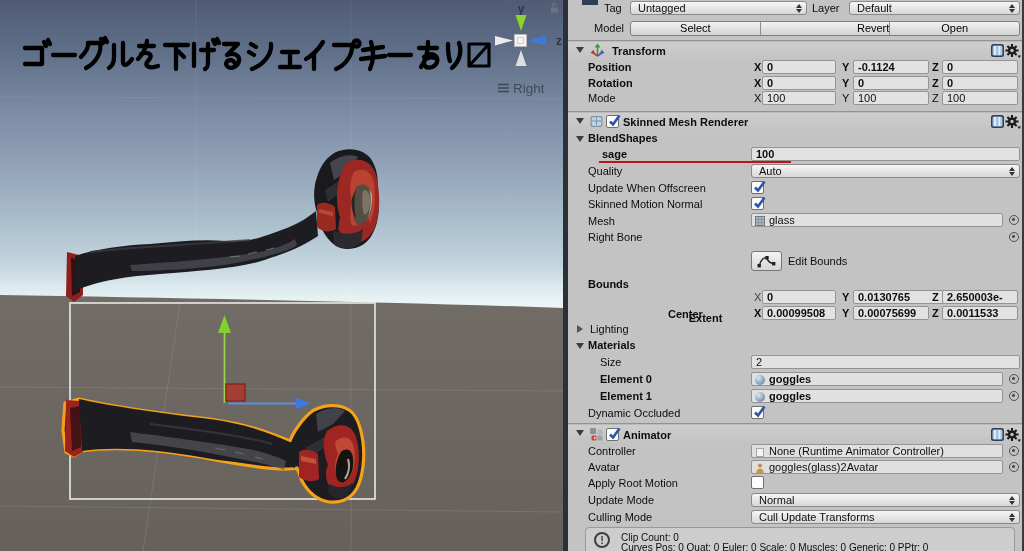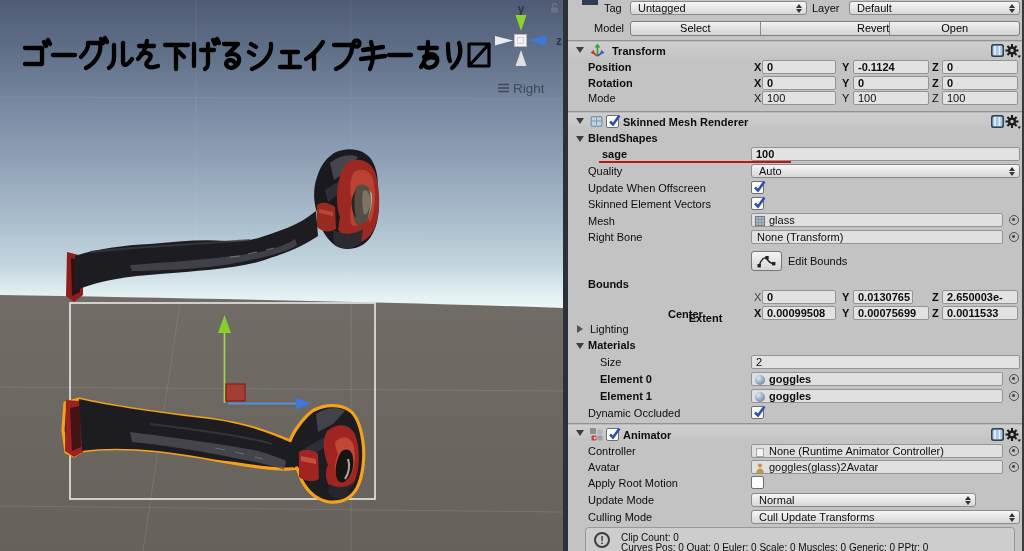--- a/index.html
+++ b/index.html
@@ -299,50 +299,49 @@
 <div class="fld" style="left:183px;top:147px;width:269px"><span class="b">100</span></div>
 <div style="position:absolute;left:31px;top:160.5px;width:192px;height:2.6px;background:#bb1610"></div>
 <div class="lab" style="left:20px;top:165px">Quality</div>
 <div class="drop" style="left:183px;top:164px;width:269px">Auto<span class="ud"></span></div>
 <div class="lab" style="left:20px;top:182px">Update When Offscreen</div>
 <div class="cb" style="left:183px;top:181px">
         <svg width="15" height="15" viewBox="0 0 15 15">
           <path d="M3,7.5 L6,10.5 L12.5,1.5" stroke="#2d54a8" stroke-width="2.6" fill="none"></path>
         </svg>
       </div>
-<div class="lab" style="left:20px;top:198px">Skinned Element Vectors</div>
+<div class="lab" style="left:20px;top:198px">Skinned Motion Normal</div>
 <div class="cb" style="left:183px;top:197px">
         <svg width="15" height="15" viewBox="0 0 15 15">
           <path d="M3,7.5 L6,10.5 L12.5,1.5" stroke="#2d54a8" stroke-width="2.6" fill="none"></path>
         </svg>
       </div>
 <div class="lab" style="left:20px;top:215px">Mesh</div>
 <div class="ifld" style="left:183px;top:213px;width:252px"><svg style="position:absolute;left:3px;top:2px" width="10" height="10" viewBox="0 0 10 10">
           <rect x="0.5" y="0.5" width="9" height="9" fill="#aeb8c0" stroke="#6e7a84"></rect>
           <path d="M3.5,1 V9 M6.5,1 V9 M1,3.5 H9 M1,6.5 H9" stroke="#83909a" stroke-width="0.8"></path>
         </svg>glass</div>
 <div class="pick" style="left:441px;top:215px"></div>
 <div class="lab" style="left:20px;top:231px">Right Bone</div>
-<div class="ifld" style="left:183px;top:230px;width:252px;padding-left:5px">None (Transform)</div>
 <div class="pick" style="left:441px;top:232px"></div>
 <div style="position:absolute;left:183px;top:251px;width:31px;height:20px;background:linear-gradient(#f4f4f4,#d6d6d6);border:1px solid #777;border-radius:3px;box-sizing:border-box">
         <svg style="position:absolute;left:5px;top:3px" width="19" height="13" viewBox="0 0 19 13">
           <path d="M2,11 C4,4 8,1 10,4 C12,7 14,9 17,8" stroke="#222" stroke-width="1.4" fill="none"></path>
           <rect x="0.5" y="9" width="3.4" height="3.4" fill="#222"></rect>
           <rect x="8.3" y="1" width="3.4" height="3.4" fill="#222"></rect>
           <rect x="15" y="7" width="3.4" height="3.4" fill="#222"></rect>
         </svg>
       </div>
 <div class="lab" style="left:220px;top:255px">Edit Bounds</div>
 <div class="lab b" style="left:20px;top:278px">Bounds</div>
 <div class="lab b" style="left:100px;top:308px;width:75px;text-align:left">Center</div>
 <div class="lab" style="left:186px;top:291px;color:#444">X</div>
       <div class="fld" style="left:194px;top:290px;width:74px"><span class="b">0</span></div>
 <div class="lab b" style="left:274px;top:291px">Y</div>
-      <div class="fld" style="left:285px;top:290px;width:60px"><span class="b">0.0130765</span></div>
+      <div class="fld" style="left:285px;top:290px;width:96px"><span class="b">0.0130765</span></div>
 <div class="lab b" style="left:364px;top:291px">Z</div>
       <div class="fld" style="left:374px;top:290px;width:76px"><span class="b">2.650003e-</span></div>
 <div class="lab b" style="left:100px;top:312px;width:75px;text-align:center">Extent</div>
 <div class="lab b" style="left:186px;top:307px">X</div>
       <div class="fld" style="left:194px;top:306px;width:74px"><span class="b">0.00099508</span></div>
 <div class="lab b" style="left:274px;top:307px">Y</div>
       <div class="fld" style="left:285px;top:306px;width:76px"><span class="b">0.00075699</span></div>
 <div class="lab b" style="left:364px;top:307px">Z</div>
       <div class="fld" style="left:374px;top:306px;width:76px"><span class="b">0.0011533</span></div>
 <div class="tri-r" style="left:9px;top:325px"></div>
@@ -402,21 +401,21 @@
 <div class="pick" style="left:441px;top:446px"></div>
 <div class="lab" style="left:20px;top:461px">Avatar</div>
 <div class="ifld" style="left:183px;top:460px;width:252px"><svg style="position:absolute;left:3px;top:1.5px" width="10" height="11" viewBox="0 0 10 11">
           <circle cx="5" cy="2.6" r="2.1" fill="#c89550"></circle>
           <path d="M1.2,10.5 C1.2,7 3,5.5 5,5.5 C7,5.5 8.8,7 8.8,10.5 Z" fill="#c89550"></path>
         </svg>goggles(glass)2Avatar</div>
 <div class="pick" style="left:441px;top:462px"></div>
 <div class="lab" style="left:20px;top:477px">Apply Root Motion</div>
 <div class="cb" style="left:183px;top:476px"></div>
 <div class="lab" style="left:20px;top:494px">Update Mode</div>
-<div class="drop" style="left:183px;top:493px;width:225px">Normal<span class="ud"></span></div>
+<div class="drop" style="left:183px;top:493px;width:269px">Normal<span class="ud"></span></div>
 <div class="lab" style="left:20px;top:511px">Culling Mode</div>
 <div class="drop" style="left:183px;top:510px;width:269px">Cull Update Transforms<span class="ud"></span></div>
 <div style="position:absolute;left:17px;top:527px;width:430px;height:30px;background:#cdcdcd;border:1px solid #989898;border-radius:4px;box-sizing:border-box"></div>
 <div style="position:absolute;left:26px;top:532px;width:16px;height:16px;border:2px solid #3f3f3f;border-radius:50%;box-sizing:border-box;font-size:11px;font-weight:bold;color:#3f3f3f;text-align:center;line-height:12px">!</div>
 <div class="lab" style="left:53px;top:531px;font-size:10px">Clip Count: 0</div>
 <div class="lab" style="left:53px;top:541px;font-size:10px">Curves Pos: 0 Quat: 0 Euler: 0 Scale: 0 Muscles: 0 Generic: 0 PPtr: 0</div>
 </div>
 <div id="rborder"></div>
 </div>
 

